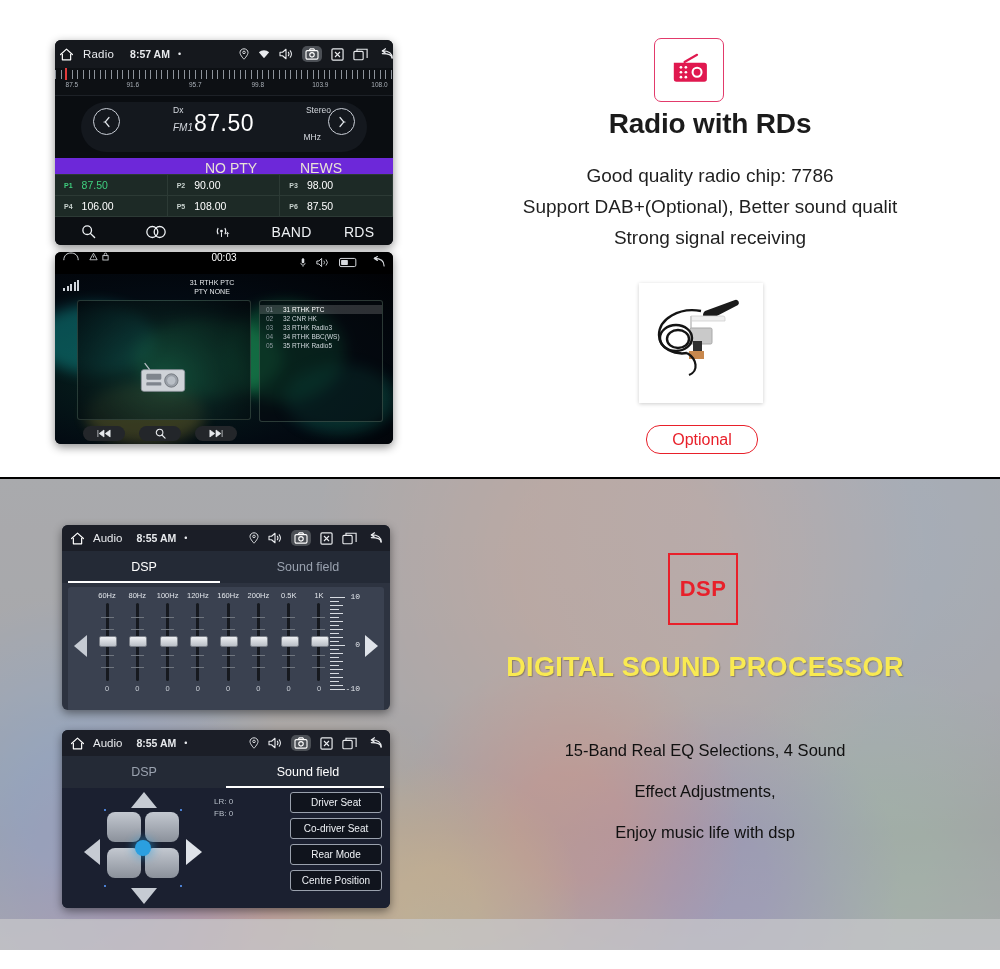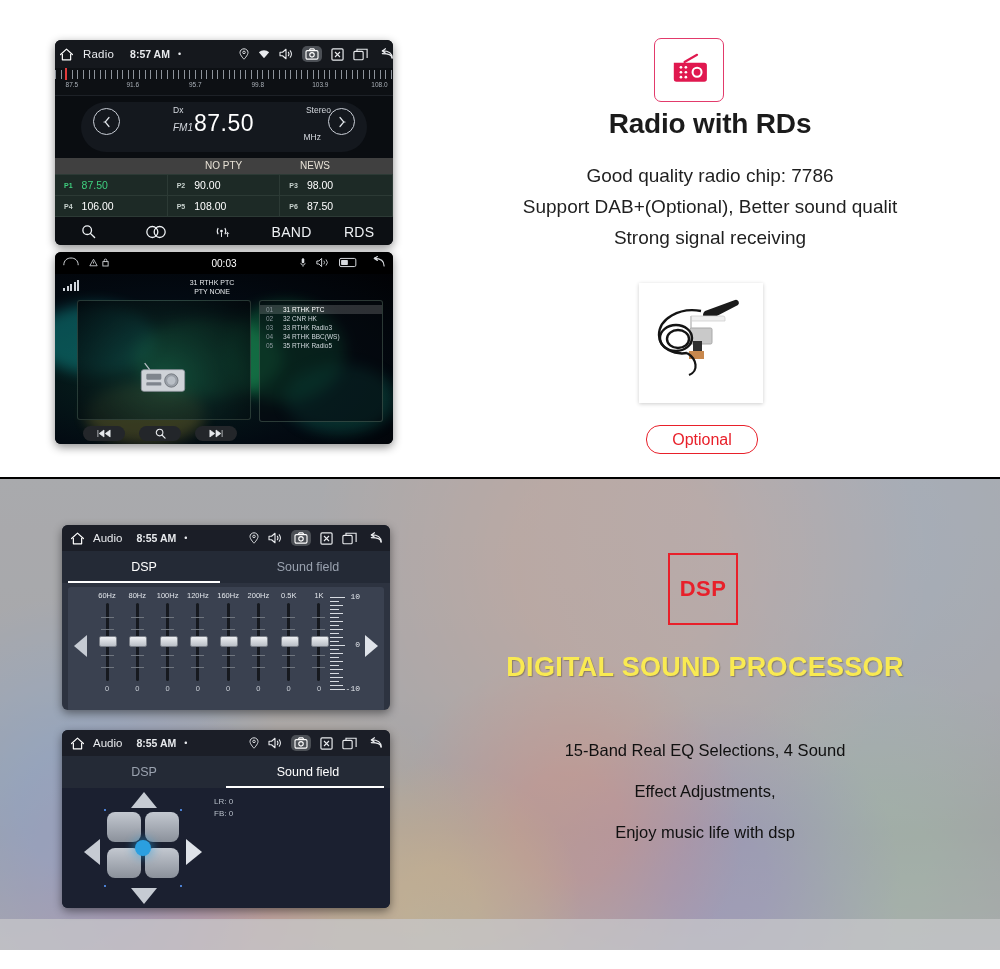--- a/index.html
+++ b/index.html
@@ -45,41 +45,41 @@
     border-radius:50%;color:#dfe3e8;font-size:11px;display:flex;align-items:center;justify-content:center;}
   .nav-circle.prev{left:38px;}
   .nav-circle.next{right:38px;}
   .freq-dx{position:absolute;left:118px;top:9px;color:#d6dae0;font-size:8.5px;}
   .freq-fm{position:absolute;left:118px;top:26px;color:#d6dae0;font-size:10px;font-style:italic;}
   .freq-big{position:absolute;left:50%;top:14px;transform:translateX(-50%);
     color:#fff;font-size:23px;letter-spacing:.5px;}
   .freq-stereo{position:absolute;right:62px;top:9px;color:#d6dae0;font-size:8.5px;}
   .freq-mhz{position:absolute;right:72px;top:36px;color:#d6dae0;font-size:8.5px;}
 
-  .pty-row{height:16px;background:#404040;position:relative;color:#e8e2d6;font-size:10px;}
+  .pty-row{height:16px;background:#6d28d9;position:relative;color:#e8e2d6;font-size:14px;}
   .pty-row .nopty{position:absolute;left:150px;top:2px;}
   .pty-row .news{position:absolute;left:245px;top:2px;}
 
   .preset-grid{display:grid;grid-template-columns:1fr 1fr 1fr;
     grid-template-rows:21px 21px;background:#1d2a26;border-top:1px solid #2c3a35;}
   .preset{display:flex;align-items:center;gap:9px;padding-left:9px;
     border-right:1px solid #2c3a35;border-bottom:1px solid #2c3a35;}
   .preset .pn{font-size:7px;color:#c9d3cf;font-weight:bold;}
   .preset .pv{font-size:10.5px;color:#ffffff;}
   .preset.active .pn{color:#3fcf7f;}
   .preset.active .pv{color:#3fcf7f;}
 
   .radio-toolbar{height:29px;background:#0c0f13;display:flex;align-items:center;}
   .rt-item{flex:1;display:flex;align-items:center;justify-content:center;
     color:#eef1f4;font-size:14px;}
   .rt-item.txt{font-size:14px;letter-spacing:.3px;}
 
   
   #radio-shot-2{left:55px;top:252px;width:338px;height:192px;background:#040507;}
-  .sb2{height:22px;background:#000;display:flex;align-items:center;padding:0 8px;
+  .sb2{height:22px;background:#000;display:flex;padding:0 8px;
     color:#d7dade;font-size:9px;position:relative;}
   .sb2-mid{position:absolute;left:50%;transform:translateX(-50%);font-size:10px;color:#fff;}
   .sb2-right{margin-left:auto;display:flex;align-items:center;gap:10px;}
   .rds-body{position:relative;height:170px;
     background:radial-gradient(ellipse at 30% 60%,#06241f 0%,#030a12 55%,#010205 100%);}
   .sig-bars{position:absolute;left:8px;top:6px;display:flex;align-items:flex-end;gap:1.5px;height:11px;}
   .sig-bars i{display:block;width:2px;background:#cfd4da;}
   .rds-title{position:absolute;left:82px;top:4px;width:150px;text-align:center;
     color:#e6e9ec;font-size:7px;line-height:9px;}
   .art-frame{position:absolute;left:22px;top:26px;width:172px;height:118px;
@@ -773,20 +773,26 @@
         <span class="sf-dot" style="right:20px;top:17px"></span>
       <span class="sf-dot" style="left:20px;bottom:17px"></span>
         <span class="sf-dot" style="right:20px;bottom:17px"></span>
     </div>
 
     <div class="sf-readout">
       <div>LR: 0</div>
       <div>FB: 0</div>
     </div>
 
+    <div class="sf-btns">
+      <div class="sf-btn">Driver Seat</div>
+      <div class="sf-btn">Co-driver Seat</div>
+      <div class="sf-btn">Rear Mode</div>
+      <div class="sf-btn">Centre Position</div>
+    </div>
   </div>
 </div>
 
 <div class="dsp-icon-box">
   <span class="dsp-icon-txt">DSP</span>
 </div>
 
 <div class="dsp-heading">DIGITAL SOUND PROCESSOR</div>
 
 <div class="dsp-lines">

